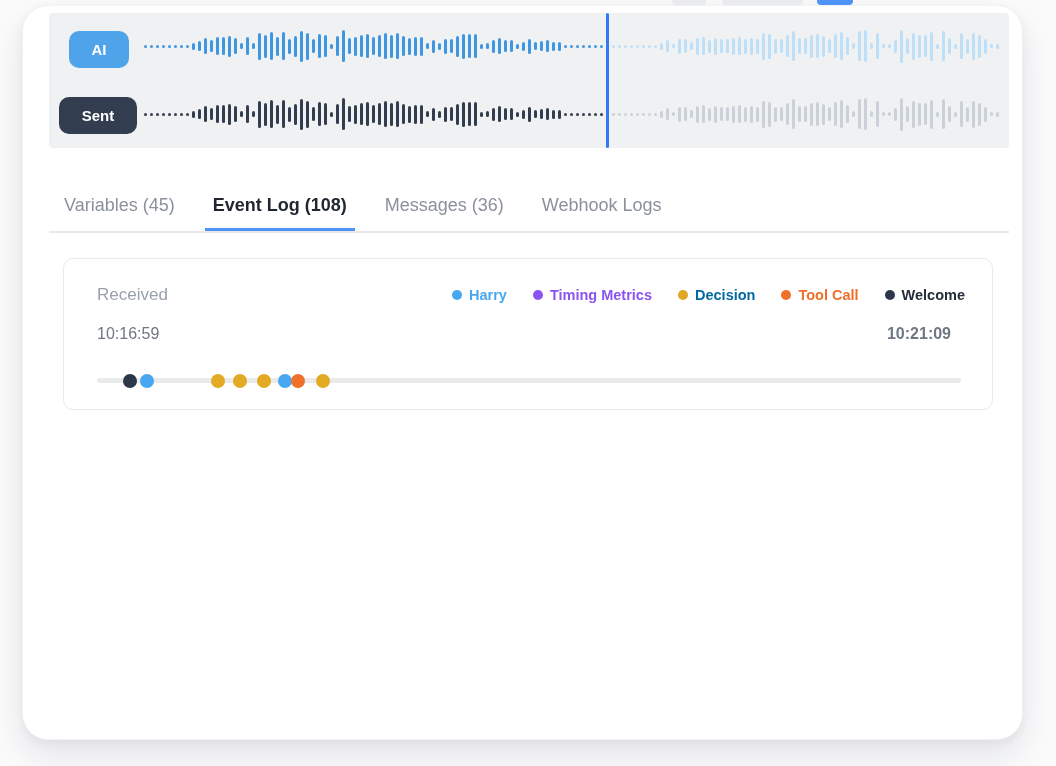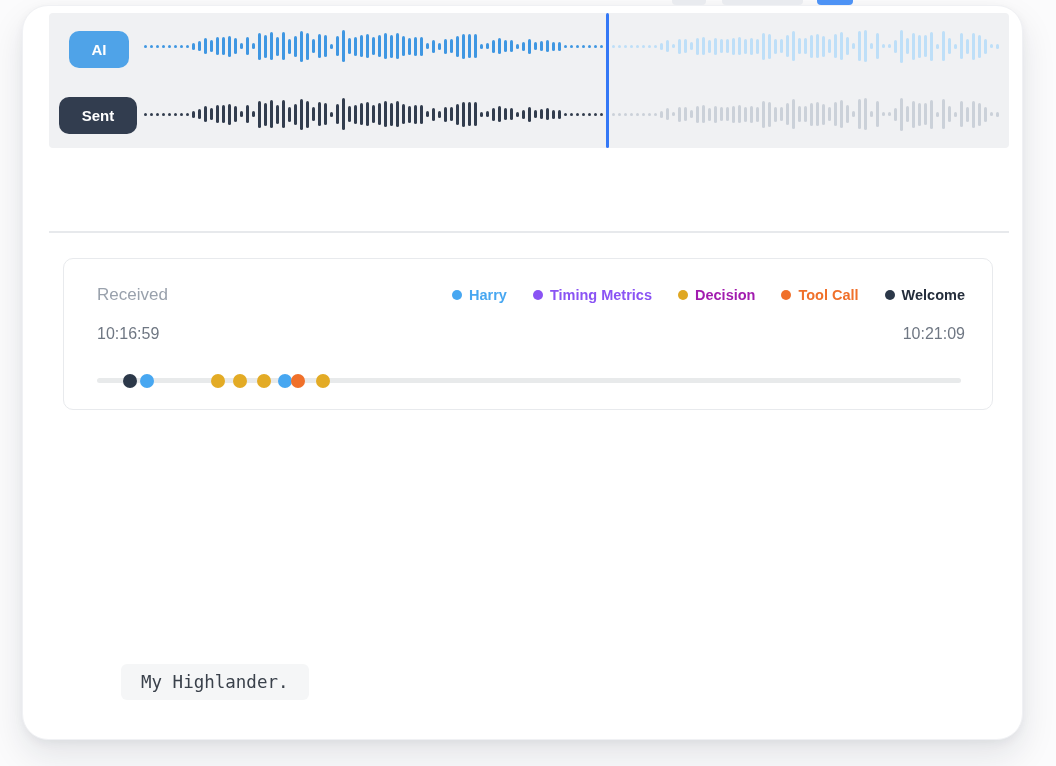--- a/index.html
+++ b/index.html
@@ -40,21 +40,21 @@
   
   .tlpanel { position:absolute; left:40px; top:252px; width:930px; height:152px;
              border:1.5px solid #e8eaed; border-radius:10px; background:#fff; }
   .tl-title { position:absolute; left:33px; top:26px; font-size:17px; color:#99a1ac; }
   .legend { position:absolute; right:27px; top:28px; display:flex; gap:26px; align-items:center; }
   .legend-item { display:flex; align-items:center; gap:7px; }
   .ldot { width:10px; height:10px; border-radius:50%; flex:none; }
   .llabel { font-size:14.5px; font-weight:600; white-space:nowrap; }
   .tl-start, .tl-end { position:absolute; top:66px; font-size:16px; color:#6f7783; }
   .tl-start { left:33px; }
-  .tl-end   { right:27px; }
+  .tl-end   { right:41px;font-weight:bold; }
   .track { position:absolute; left:33px; top:119px; width:864px; height:5px;
            background:#e8eaeb; border-radius:3px; }
   .marker { position:absolute; top:50%; width:14px; height:14px; border-radius:50%;
             transform:translate(-50%,-50%); cursor:pointer; }
 
   
   .event-entry { position:absolute; left:62px; }
   .ehead { display:flex; align-items:center; gap:10px; height:20px; }
   .edot { width:10px; height:10px; border-radius:50%; flex:none; }
   .elabel { font-size:15.5px; font-weight:600; white-space:nowrap; }
@@ -372,36 +372,50 @@
           <div class="bar" style="height: 15px; background: rgb(203, 209, 217);"></div>
           <div class="bar" style="height: 27px; background: rgb(203, 209, 217);"></div>
           <div class="bar" style="height: 23px; background: rgb(203, 209, 217);"></div>
           <div class="bar" style="height: 15px; background: rgb(203, 209, 217);"></div>
           <div class="bar" style="height: 4px; background: rgb(203, 209, 217);"></div>
           <div class="bar" style="height: 5px; background: rgb(203, 209, 217);"></div>
         </div>
       <div class="playhead" id="playhead" style="background: rgb(52, 120, 246);"></div>
     </div>
 
+    <div class="tabs">
+      <div class="tab">
+        <span>Variables (45)</span>
+      </div>
+      <div class="tab active" style="border-bottom-color: rgb(78, 147, 245);">
+        <span>Event Log (108)</span>
+      </div>
+      <div class="tab">
+        <span>Messages (36)</span>
+      </div>
+      <div class="tab">
+        <span>Webhook Logs</span>
+      </div>
+    </div>
     <div class="tabline"></div>
 
     <div class="tlpanel">
       <div class="tl-title">Received</div>
       <div class="legend">
         <div class="legend-item">
           <span class="ldot" style="background: rgb(71, 167, 241);"></span>
           <span class="llabel" style="color: rgb(71, 167, 241);">Harry</span>
         </div>
         <div class="legend-item">
           <span class="ldot" style="background: rgb(138, 83, 244);"></span>
           <span class="llabel" style="color: rgb(138, 83, 244);">Timing Metrics</span>
         </div>
         <div class="legend-item">
           <span class="ldot" style="background: rgb(223, 167, 34);"></span>
-          <span class="llabel" style="color: #a21caf;">Decision</span>
+          <span class="llabel" style="color: #0369a1;">Decision</span>
         </div>
         <div class="legend-item">
           <span class="ldot" style="background: rgb(240, 112, 42);"></span>
           <span class="llabel" style="color: rgb(240, 112, 42);">Tool Call</span>
         </div>
         <div class="legend-item">
           <span class="ldot" style="background: rgb(44, 56, 73);"></span>
           <span class="llabel" style="color: rgb(37, 46, 60);">Welcome</span>
         </div>
       </div>
@@ -416,17 +430,16 @@
           <div class="marker" style="left: 21.8%; background: rgb(71, 167, 241);"></div>
           <div class="marker" style="left: 23.3%; background: rgb(240, 112, 42);"></div>
           <div class="marker" style="left: 26.2%; background: rgb(227, 171, 37);"></div>
         </div>
     </div>
 
     <div class="event-entry" id="entry-0">
     </div>
 
     <div class="event-entry" id="entry-1">
-      <div class="emsg compact">My Highlander.</div>
     </div>
 
   </div>
 </div>
 
 </body></html>

